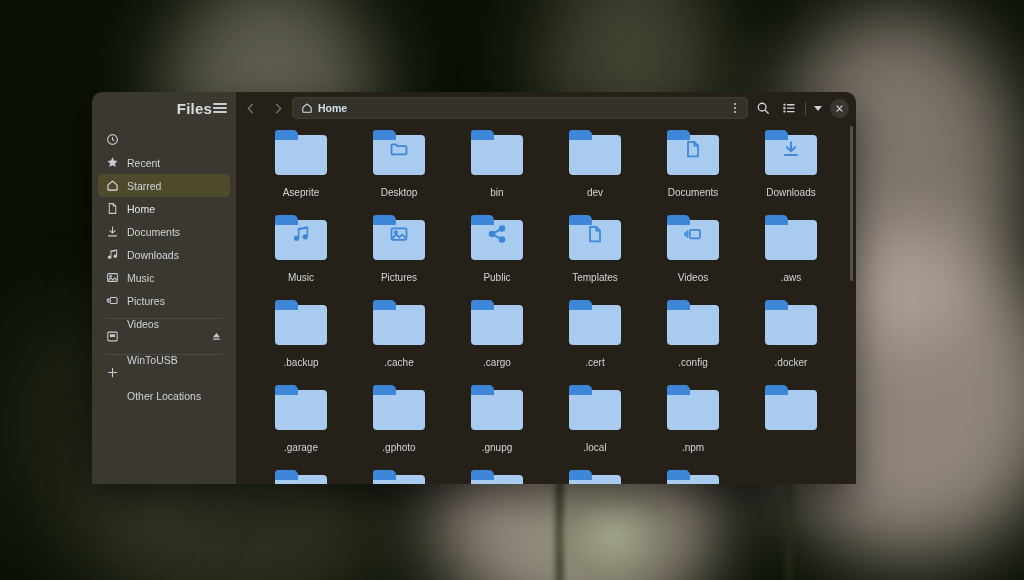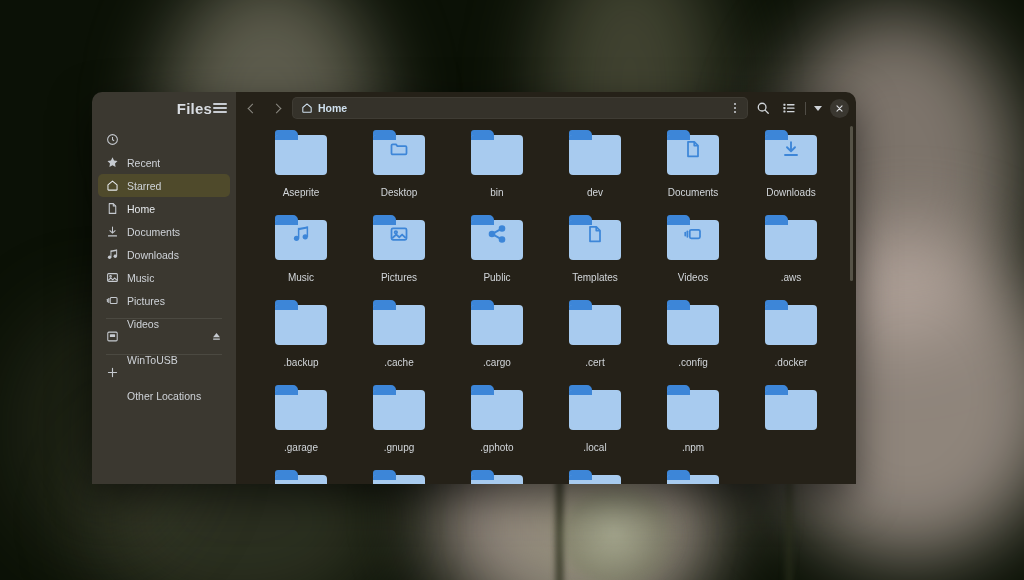--- a/index.html
+++ b/index.html
@@ -506,28 +506,28 @@
             <div class="tab"></div>
             <div class="body"></div>
           </div>
           <div class="fname">.garage</div>
         </div>
         <div class="file">
           <div class="folder">
             <div class="tab"></div>
             <div class="body"></div>
           </div>
+          <div class="fname">.gphoto</div>
+        </div>
+        <div class="file">
+          <div class="folder">
+            <div class="tab"></div>
+            <div class="body"></div>
+          </div>
           <div class="fname">.gnupg</div>
-        </div>
-        <div class="file">
-          <div class="folder">
-            <div class="tab"></div>
-            <div class="body"></div>
-          </div>
-          <div class="fname">.gphoto</div>
         </div>
         <div class="file">
           <div class="folder">
             <div class="tab"></div>
             <div class="body"></div>
           </div>
           <div class="fname">.local</div>
         </div>
         <div class="file">
           <div class="folder">

